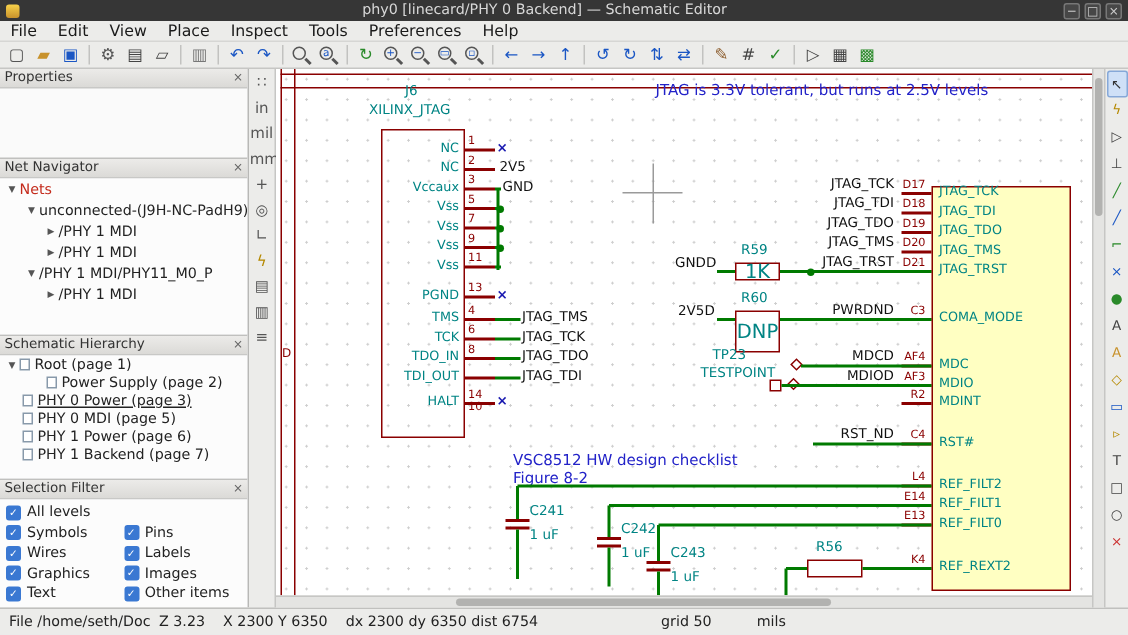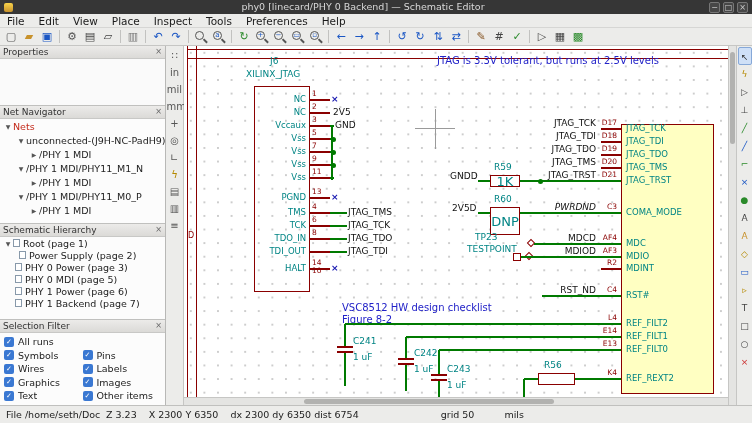--- a/index.html
+++ b/index.html
@@ -175,24 +175,20 @@
               <div style="color: rgb(196, 43, 28);">Nets</div>
             </div>
             <div class="trow" style="padding-left: 16px;">
               <div class="arrow">▼</div>
               <div>unconnected-(J9H-NC-PadH9)</div>
             </div>
             <div class="trow" style="padding-left: 29px;">
               <div class="arrow">▶</div>
               <div>/PHY 1 MDI</div>
             </div>
-            <div class="trow" style="padding-left: 16px;">
-              <div class="arrow">▼</div>
-              <div>/PHY 1 MDI/PHY11_M1_N</div>
-            </div>
             <div class="trow" style="padding-left: 29px;">
               <div class="arrow">▶</div>
               <div>/PHY 1 MDI</div>
             </div>
             <div class="trow" style="padding-left: 16px;">
               <div class="arrow">▼</div>
               <div>/PHY 1 MDI/PHY11_M0_P</div>
             </div>
             <div class="trow" style="padding-left: 29px;">
               <div class="arrow">▶</div>
@@ -204,25 +200,25 @@
         <div class="phead">
           <span class="ttl">Schematic Hierarchy</span>
           <span class="pclose">×</span>
         </div>
         <div class="pbody" id="hier-body">
             <div class="hrow" style="padding-left: 3px;">
               <div class="arrow">▼</div>
               <div class="sheeticon"></div>
               <div>Root (page 1)</div>
             </div>
-            <div class="hrow" style="padding-left: 19px;">
+            <div class="hrow" style="padding-left: 31px;">
               <div class="sheeticon"></div>
               <div>Power Supply (page 2)</div>
             </div>
-            <div class="hrow" style="padding-left: 15px;">
+            <div class="hrow" style="padding-left: 15px; text-decoration: underline;">
               <div class="sheeticon"></div>
               <div>PHY 0 Power (page 3)</div>
             </div>
             <div class="hrow" style="padding-left: 15px;">
               <div class="sheeticon"></div>
               <div>PHY 0 MDI (page 5)</div>
             </div>
             <div class="hrow" style="padding-left: 15px;">
               <div class="sheeticon"></div>
               <div>PHY 1 Power (page 6)</div>
@@ -234,21 +230,21 @@
           </div>
       </div>
       <div class="panel" style="height:85px;border-bottom:none">
         <div class="phead">
           <span class="ttl">Selection Filter</span>
           <span class="pclose">×</span>
         </div>
         <div class="pbody" id="filter-body">
             <div class="fcell full">
               <div class="cbx">✓</div>
-              <div class="flabel">All runs</div>
+              <div class="flabel">All levels</div>
             </div>
             <div class="fcell">
               <div class="cbx">✓</div>
               <div class="flabel">Symbols</div>
             </div>
             <div class="fcell">
               <div class="cbx">✓</div>
               <div class="flabel">Pins</div>
             </div>
             <div class="fcell">
@@ -410,21 +406,21 @@
           <div class="t num" style="left: 399px; top: 112px; width: 34px; text-align: right;">D20</div>
           <div class="t pname" style="left: 442px; top: 117px;">JTAG_TMS</div>
           <div class="t lab" style="left: 328px; top: 112px; width: 84px; text-align: right;">JTAG_TMS</div>
           <div class="stub" style="left: 417px; top: 134px; width: 20px;"></div>
           <div class="t num" style="left: 399px; top: 125px; width: 34px; text-align: right;">D21</div>
           <div class="t pname" style="left: 442px; top: 130px;">JTAG_TRST</div>
           <div class="t lab" style="left: 328px; top: 125px; width: 84px; text-align: right;">JTAG_TRST</div>
           <div class="stub" style="left: 417px; top: 166px; width: 20px;"></div>
           <div class="t num" style="left: 399px; top: 157px; width: 34px; text-align: right;">C3</div>
           <div class="t pname" style="left: 442px; top: 162px;">COMA_MODE</div>
-          <div class="t lab" style="left: 328px; top: 157px; width: 84px; text-align: right; font-style: italic;">PWRDND</div>
+          <div class="t lab" style="left: 328px; top: 157px; width: 84px; text-align: right;">PWRDND</div>
           <div class="stub" style="left: 417px; top: 197px; width: 20px;"></div>
           <div class="t num" style="left: 399px; top: 188px; width: 34px; text-align: right;">AF4</div>
           <div class="t pname" style="left: 442px; top: 193px;">MDC</div>
           <div class="t lab" style="left: 328px; top: 188px; width: 84px; text-align: right;">MDCD</div>
           <div class="stub" style="left: 417px; top: 210px; width: 20px;"></div>
           <div class="t num" style="left: 399px; top: 201px; width: 34px; text-align: right;">AF3</div>
           <div class="t pname" style="left: 442px; top: 206px;">MDIO</div>
           <div class="t lab" style="left: 328px; top: 201px; width: 84px; text-align: right;">MDIOD</div>
           <div class="stub" style="left: 417px; top: 222px; width: 20px;"></div>
           <div class="t num" style="left: 399px; top: 213px; width: 34px; text-align: right;">R2</div>

